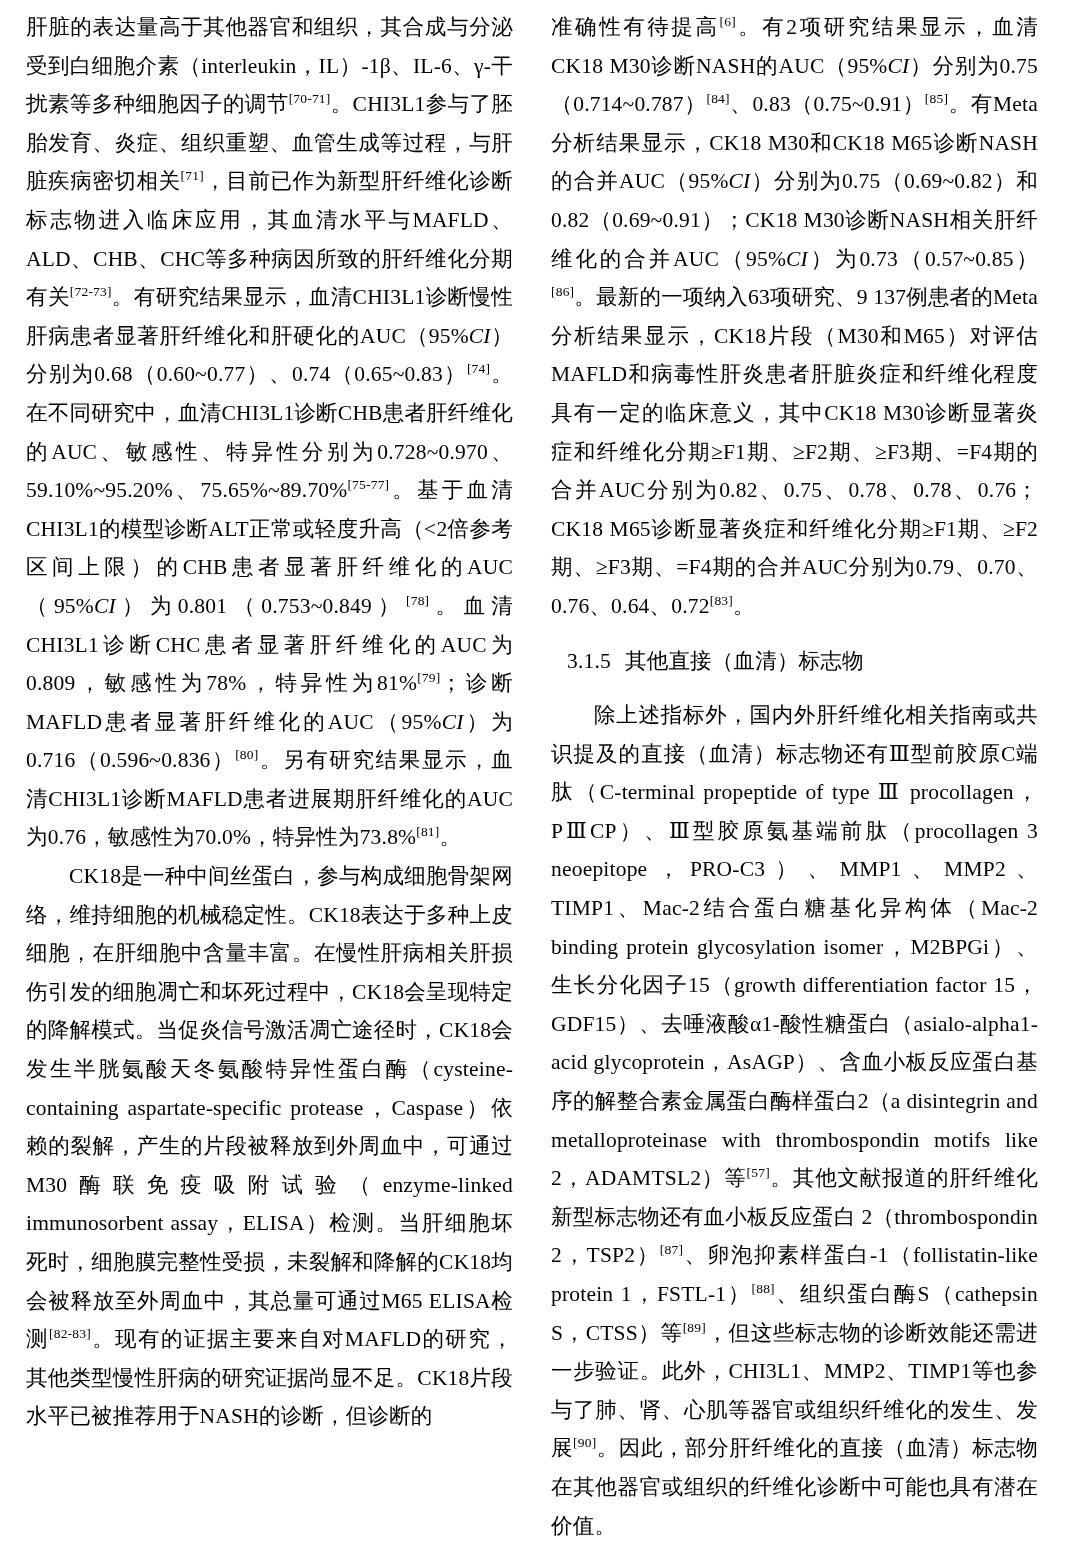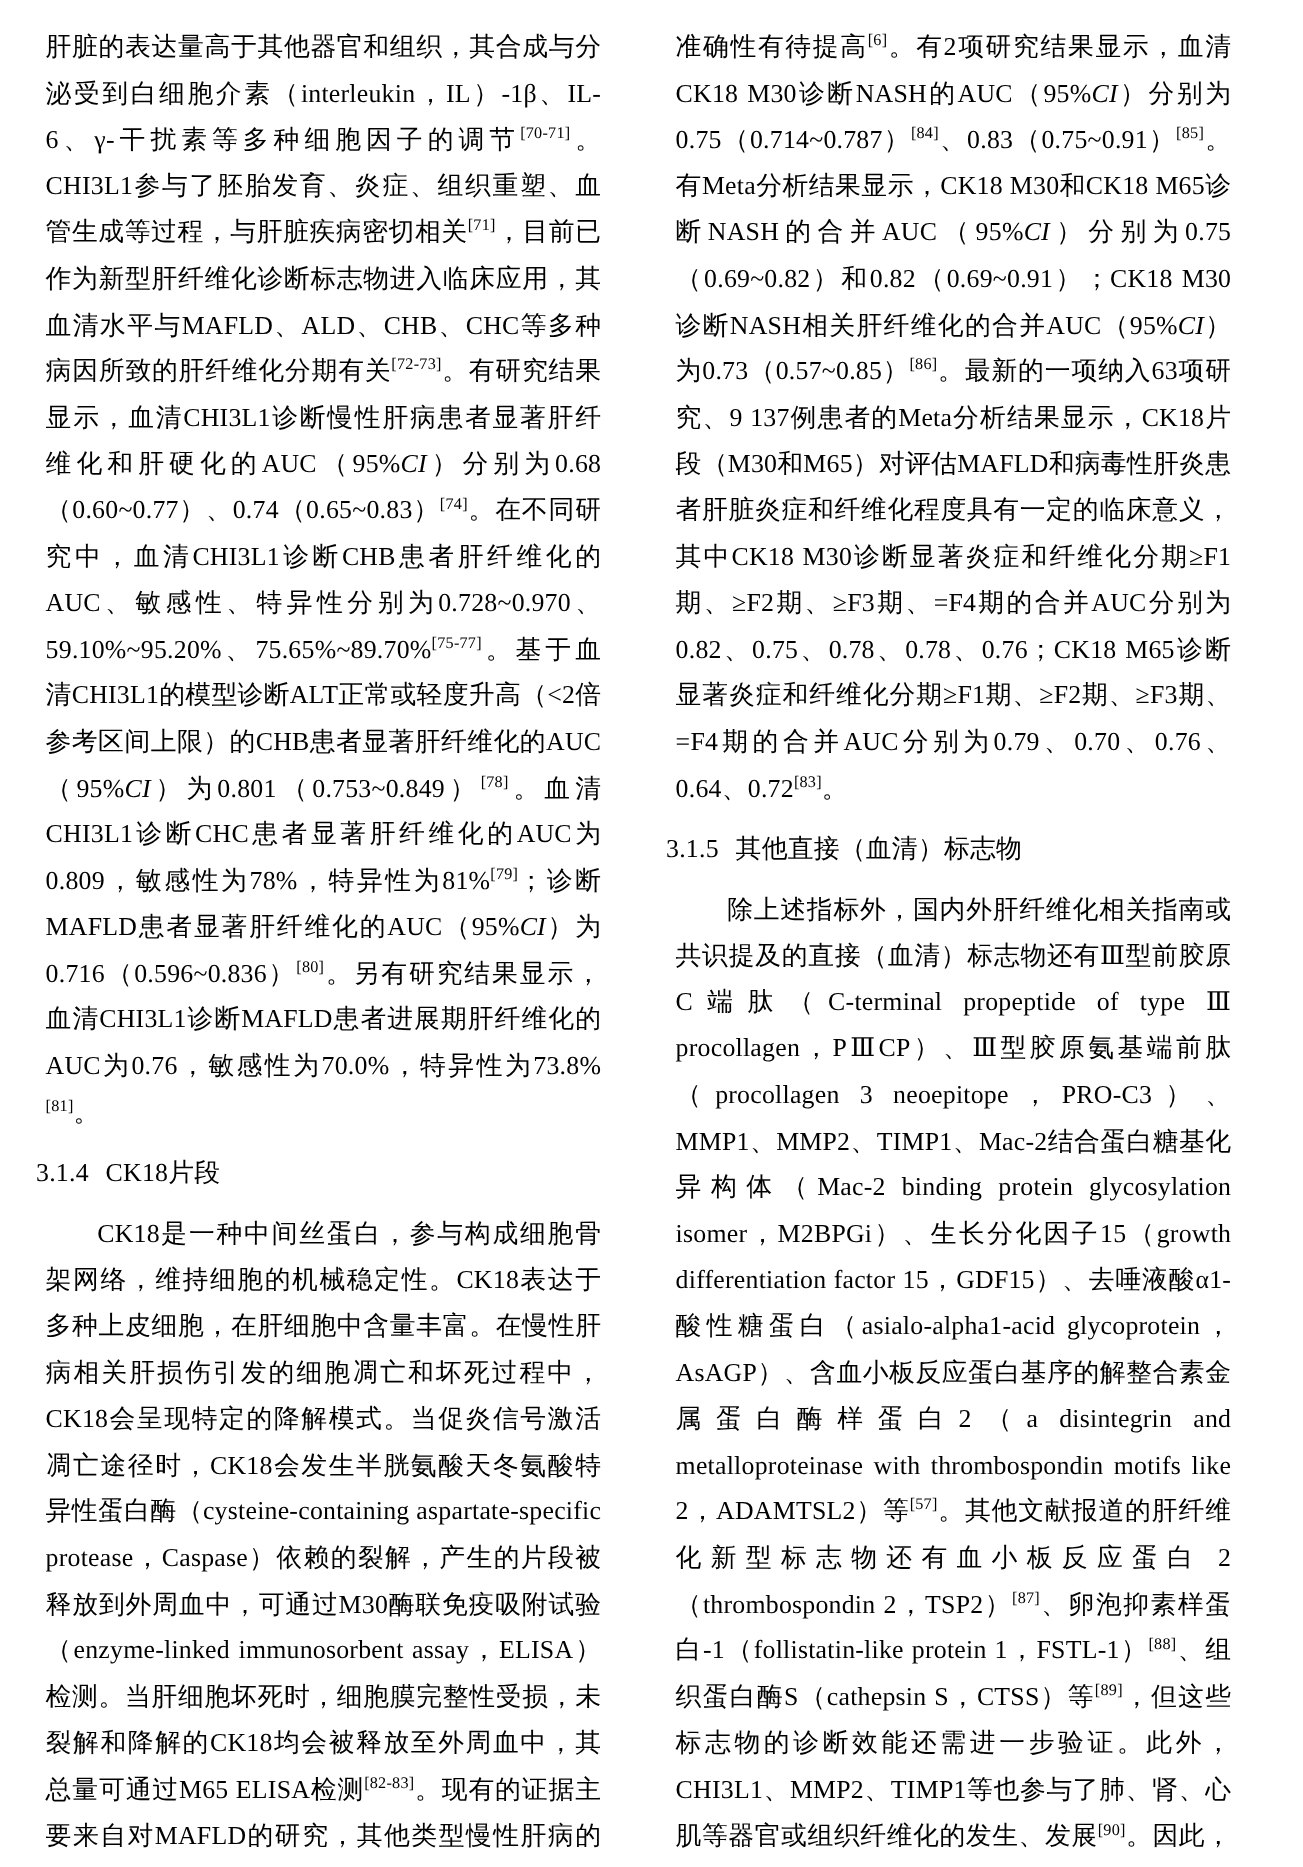--- a/index.html
+++ b/index.html
@@ -22,32 +22,32 @@
     display: flex;
     flex-direction: row;
     gap: 38px;
     height: 100%;
   }
   .col {
     width: 487px;
     flex: 0 0 487px;
   }
   p {
-    margin: 12px;
+    margin: 0;
     font-size: 21.5px;
     line-height: 38.6px;
     text-align: justify;
     text-justify: inter-ideograph;
     letter-spacing: 0.2px;
   }
   p.indent {
     text-indent: 43px;
   }
   .heading {
-    margin: 4px;
+    margin: 16px;
     font-size: 21.5px;
     line-height: 38.6px;
     text-align: left;
     letter-spacing: 0.2px;
   }
   .heading .num {
     margin-right: 14px;
   }
   sup {
     font-size: 13.5px;
@@ -60,21 +60,20 @@
 </head>
 <body>
 
 <div class="page">
   <div class="columns">
 
     <div class="col">
 
       <p><span>肝脏的表达量高于其他器官和组织，其合成与分泌受到白细胞介素（interleukin，IL）-1β、IL-6、γ-干扰素等多种细胞因子的调节</span><sup>[70-71]</sup><span>。CHI3L1参与了胚胎发育、炎症、组织重塑、血管生成等过程，与肝脏疾病密切相关</span><sup>[71]</sup><span>，目前已作为新型肝纤维化诊断标志物进入临床应用，其血清水平与MAFLD、ALD、CHB、CHC等多种病因所致的肝纤维化分期有关</span><sup>[72-73]</sup><span>。有研究结果显示，血清CHI3L1诊断慢性肝病患者显著肝纤维化和肝硬化的AUC（95%</span><i>CI</i><span>）分别为0.68（0.60~0.77）、0.74（0.65~0.83）</span><sup>[74]</sup><span>。在不同研究中，血清CHI3L1诊断CHB患者肝纤维化的AUC、敏感性、特异性分别为0.728~0.970、59.10%~95.20%、75.65%~89.70%</span><sup>[75-77]</sup><span>。基于血清CHI3L1的模型诊断ALT正常或轻度升高（&lt;2倍参考区间上限）的CHB患者显著肝纤维化的AUC（95%</span><i>CI</i><span>）为0.801（0.753~0.849）</span><sup>[78]</sup><span>。血清CHI3L1诊断CHC患者显著肝纤维化的AUC为0.809，敏感性为78%，特异性为81%</span><sup>[79]</sup><span>；诊断MAFLD患者显著肝纤维化的AUC（95%</span><i>CI</i><span>）为0.716（0.596~0.836）</span><sup>[80]</sup><span>。另有研究结果显示，血清CHI3L1诊断MAFLD患者进展期肝纤维化的AUC为0.76，敏感性为70.0%，特异性为73.8%</span><sup>[81]</sup><span>。</span></p>
 
-      <div class="heading"><span class="num">3.1.4</span><span>CK18片段</span></div>
 
       <p class="indent"><span>CK18是一种中间丝蛋白，参与构成细胞骨架网络，维持细胞的机械稳定性。CK18表达于多种上皮细胞，在肝细胞中含量丰富。在慢性肝病相关肝损伤引发的细胞凋亡和坏死过程中，CK18会呈现特定的降解模式。当促炎信号激活凋亡途径时，CK18会发生半胱氨酸天冬氨酸特异性蛋白酶（cysteine-containing aspartate-specific protease，Caspase）依赖的裂解，产生的片段被释放到外周血中，可通过M30酶联免疫吸附试验（enzyme-linked immunosorbent assay，ELISA）检测。当肝细胞坏死时，细胞膜完整性受损，未裂解和降解的CK18均会被释放至外周血中，其总量可通过M65 ELISA检测</span><sup>[82-83]</sup><span>。现有的证据主要来自对MAFLD的研究，其他类型慢性肝病的研究证据尚显不足。CK18片段水平已被推荐用于NASH的诊断，但诊断的</span></p>
 
     </div>
 
     <div class="col">
 
       <p><span>准确性有待提高</span><sup>[6]</sup><span>。有2项研究结果显示，血清CK18 M30诊断NASH的AUC（95%</span><i>CI</i><span>）分别为0.75（0.714~0.787）</span><sup>[84]</sup><span>、0.83（0.75~0.91）</span><sup>[85]</sup><span>。有Meta分析结果显示，CK18 M30和CK18 M65诊断NASH的合并AUC（95%</span><i>CI</i><span>）分别为0.75（0.69~0.82）和0.82（0.69~0.91）；CK18 M30诊断NASH相关肝纤维化的合并AUC（95%</span><i>CI</i><span>）为0.73（0.57~0.85）</span><sup>[86]</sup><span>。最新的一项纳入63项研究、9 137例患者的Meta分析结果显示，CK18片段（M30和M65）对评估MAFLD和病毒性肝炎患者肝脏炎症和纤维化程度具有一定的临床意义，其中CK18 M30诊断显著炎症和纤维化分期≥F1期、≥F2期、≥F3期、=F4期的合并AUC分别为0.82、0.75、0.78、0.78、0.76；CK18 M65诊断显著炎症和纤维化分期≥F1期、≥F2期、≥F3期、=F4期的合并AUC分别为0.79、0.70、0.76、0.64、0.72</span><sup>[83]</sup><span>。</span></p>
 
       <div class="heading"><span class="num">3.1.5</span><span>其他直接（血清）标志物</span></div>

